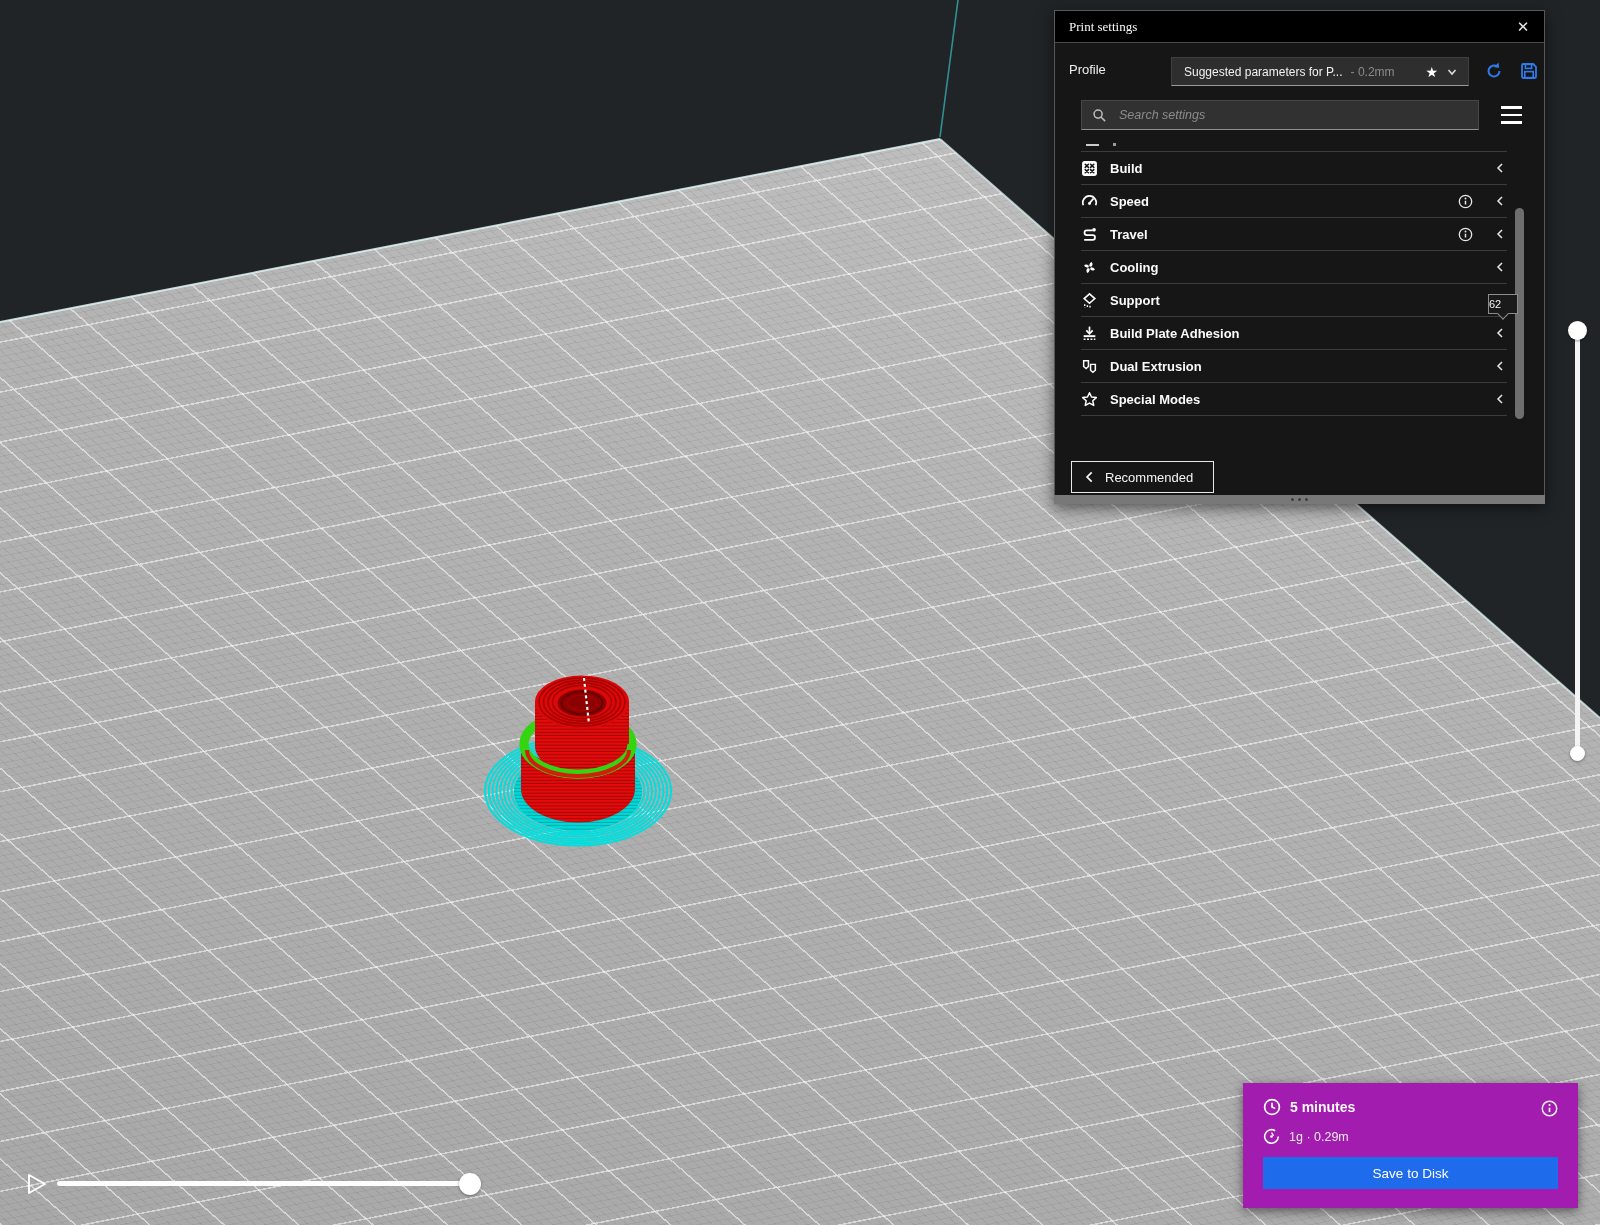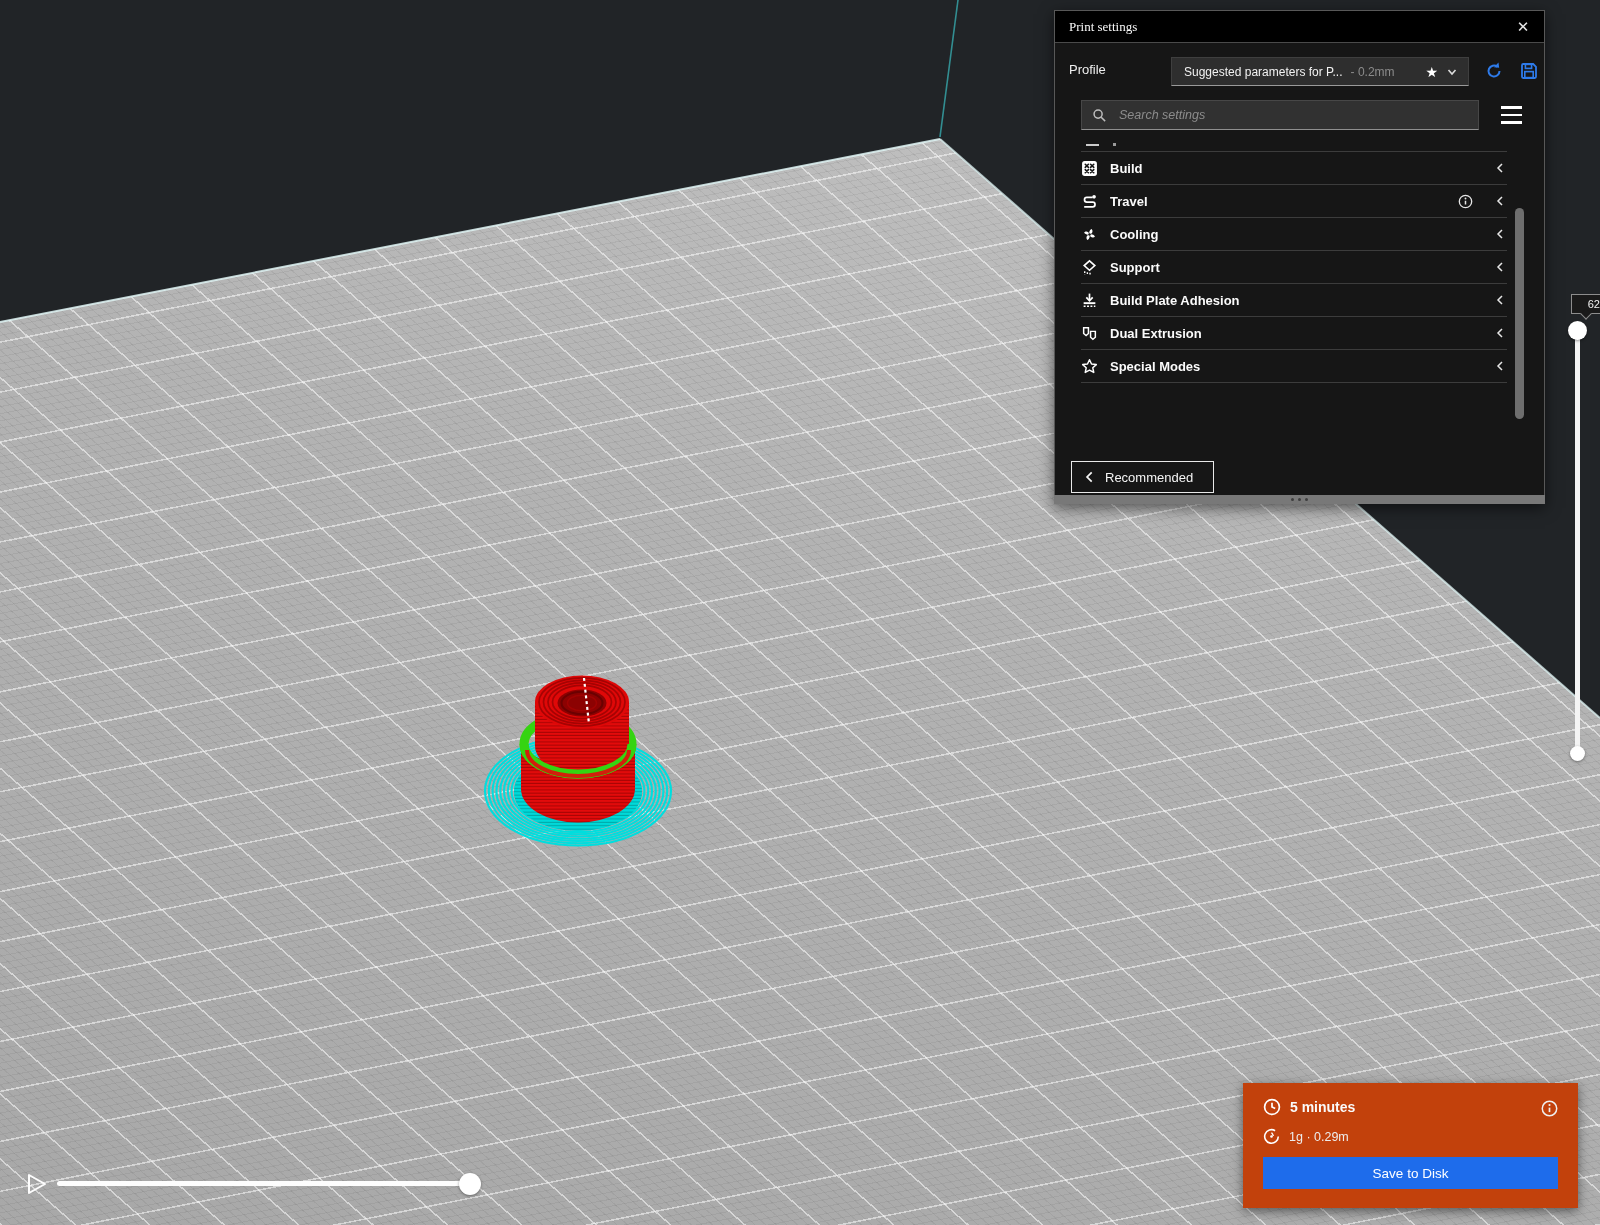--- a/index.html
+++ b/index.html
@@ -61,40 +61,40 @@
   .scrollbar{position:absolute;left:460px;top:197px;width:9px;height:211px;background:#6e6e6e;border-radius:5px;}
 
   .recommended-btn{position:absolute;left:16px;top:450px;width:143px;height:32px;border:1px solid #e9e9e9;
          box-sizing:border-box;display:flex;align-items:center;gap:10px;padding:0 12px;cursor:pointer;}
   .recommended-btn span{font-size:13px;color:#f5f5f5;}
   .panel-resize{position:absolute;left:-1px;right:-1px;bottom:-1px;height:9px;background:#787878;
          display:flex;align-items:center;justify-content:center;cursor:ns-resize;}
   .panel-resize i{width:3px;height:3px;border-radius:50%;background:#3e3e3e;margin:0 2px;}
 
   
-  .layer-badge{position:absolute;left:1571px;top:294px;width:30px;height:20px;background:#1a1a1a;
-         border:1px solid #8d8d8d;box-sizing:border-box;display:flex;align-items:center;justify-content:flex-end;
+  .layer-badge{position:absolute;left:1488px;top:294px;width:30px;height:20px;background:#1a1a1a;
+         border:1px solid #8d8d8d;box-sizing:border-box;display:flex;align-items:center;justify-content:flex-start;
          font-size:11px;color:#f2f2f2;}
   .layer-badge::after{content:"";position:absolute;left:50%;bottom:-5px;width:8px;height:8px;
          transform:translateX(-50%) rotate(45deg);background:#1a1a1a;
          border-right:1px solid #8d8d8d;border-bottom:1px solid #8d8d8d;box-sizing:border-box;}
   .layer-track{position:absolute;left:1575px;top:330px;width:4.5px;height:423px;background:#f4f4f4;border-radius:3px;}
   .layer-handle-top{position:absolute;left:1568px;top:321px;width:19px;height:19px;border-radius:50%;background:#fff;
          box-shadow:0 1px 3px rgba(0,0,0,.4);cursor:grab;}
   .layer-handle-bottom{position:absolute;left:1570px;top:746px;width:15px;height:15px;border-radius:50%;background:#fff;
          box-shadow:0 1px 3px rgba(0,0,0,.4);cursor:grab;}
 
   
   .play-btn{position:absolute;left:26px;top:1172px;width:22px;height:24px;cursor:pointer;}
   .path-track{position:absolute;left:57px;top:1181px;width:421px;height:5px;background:#fdfdfd;border-radius:3px;cursor:pointer;}
   .path-handle{position:absolute;left:459px;top:1173px;width:22px;height:22px;border-radius:50%;background:#fff;
          box-shadow:0 1px 3px rgba(0,0,0,.4);cursor:grab;}
 
   
-  .summary{position:absolute;left:1243px;top:1083px;width:335px;height:125px;background:#c2410c;
+  .summary{position:absolute;left:1243px;top:1083px;width:335px;height:125px;background:#a21caf;
          box-shadow:0 3px 10px rgba(0,0,0,.5);}
   .sum-row1{position:absolute;left:20px;top:15px;display:flex;align-items:center;gap:9px;}
   .sum-time{font-size:14px;font-weight:700;color:#fafafa;}
   .sum-info{position:absolute;right:20px;top:17px;width:17px;height:17px;cursor:pointer;}
   .sum-row2{position:absolute;left:20px;top:45px;display:flex;align-items:center;gap:9px;}
   .sum-material{font-size:12.5px;color:#ededed;}
   .save-btn{position:absolute;left:20px;top:74px;width:295px;height:32px;background:#1e6ceb;border:none;
          color:#fff;font-family:"Liberation Sans",sans-serif;font-size:13.5px;cursor:pointer;}
 </style>
 </head>
@@ -215,20 +215,36 @@
             <path d="M4 4l3 3M7 4L4 7M9 4l3 3M12 4L9 7M4 9l3 3M7 9l-3 3M9 9l3 3M12 9l-3 3"></path>
           </g>
         </svg>
         <span class="cat-label">Build</span>
         <svg class="cat-chev" viewBox="0 0 10 10">
           <polyline points="7,1 3,5 7,9" fill="none" stroke="#e6e6e6" stroke-width="1.5"></polyline>
           </svg>
       </div>
 
 
+      <div class="cat-row">
+        <svg class="cat-icon" viewBox="0 0 16 16">
+          <path d="M2.2 11.5a6.3 6.3 0 1 1 11.6 0" fill="none" stroke="#fff" stroke-width="1.6"></path>
+          <line x1="8" y1="9.5" x2="11.8" y2="5.2" stroke="#fff" stroke-width="1.7"></line>
+          <circle cx="8" cy="9.8" r="1.4" fill="#fff"></circle>
+        </svg>
+        <span class="cat-label">Speed</span>
+        <svg class="cat-info" viewBox="0 0 16 16">
+          <circle cx="8" cy="8" r="6.6" fill="none" stroke="#e6e6e6" stroke-width="1.4"></circle>
+          <line x1="8" y1="7.2" x2="8" y2="11.2" stroke="#e6e6e6" stroke-width="1.6"></line>
+          <circle cx="8" cy="4.8" r="1" fill="#e6e6e6"></circle>
+          </svg>
+        <svg class="cat-chev" viewBox="0 0 10 10">
+          <polyline points="7,1 3,5 7,9" fill="none" stroke="#e6e6e6" stroke-width="1.5"></polyline>
+          </svg>
+      </div>
 
       <div class="cat-row">
         <svg class="cat-icon" viewBox="0 0 16 16">
           <path d="M3 13h8a2.2 2.2 0 0 0 0-4.4H5.5a2.2 2.2 0 0 1 0-4.4H11" fill="none" stroke="#fff" stroke-width="1.6"></path>
           <circle cx="12.3" cy="3.6" r="1.7" fill="#fff"></circle>
         </svg>
         <span class="cat-label">Travel</span>
         <svg class="cat-info" viewBox="0 0 16 16">
           <circle cx="8" cy="8" r="6.6" fill="none" stroke="#e6e6e6" stroke-width="1.4"></circle>
           <line x1="8" y1="7.2" x2="8" y2="11.2" stroke="#e6e6e6" stroke-width="1.6"></line>

